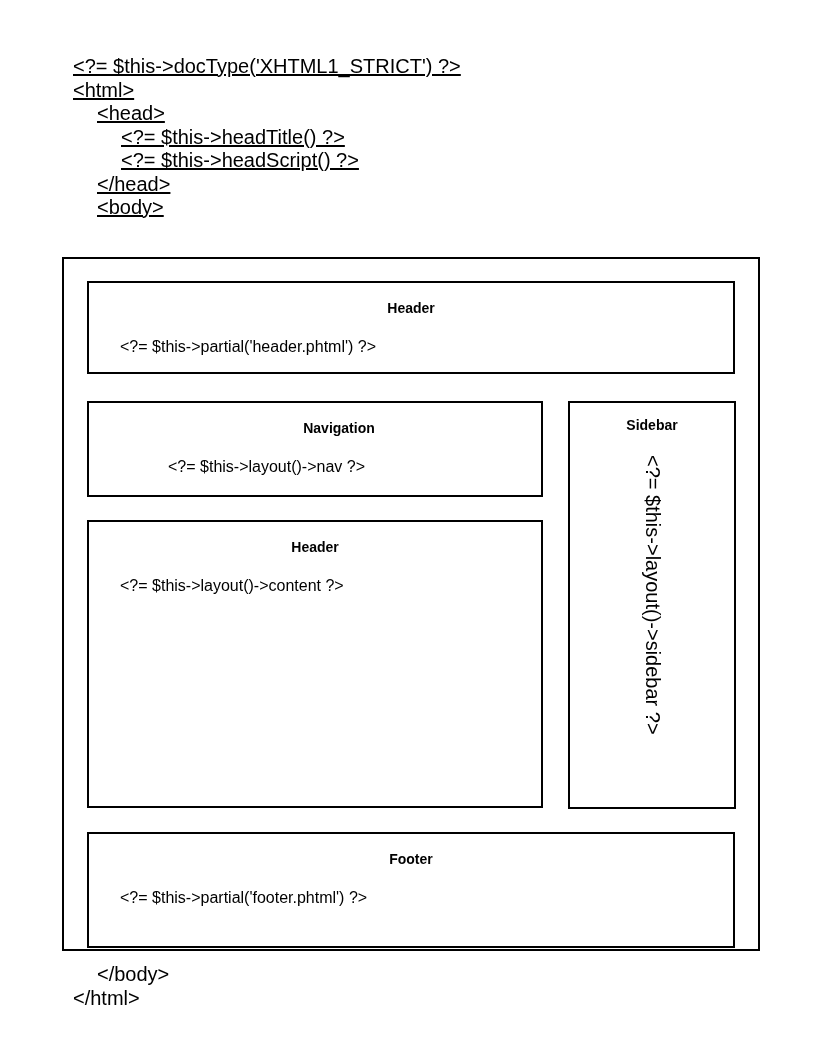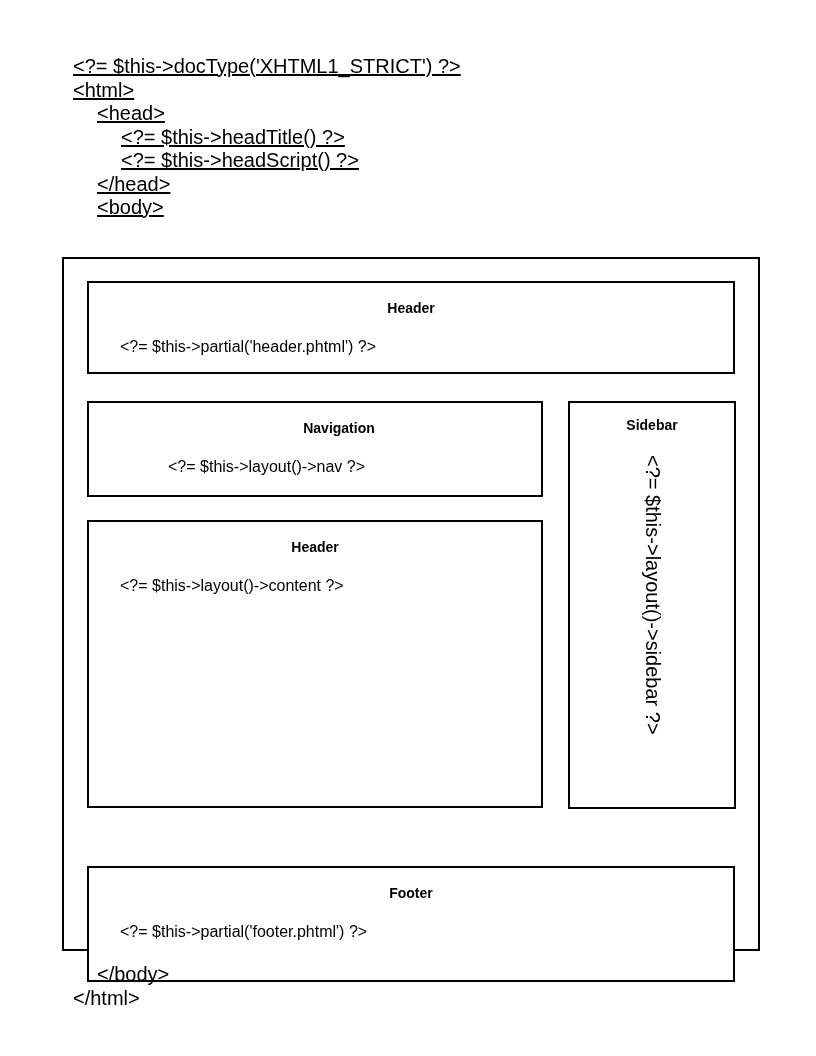--- a/index.html
+++ b/index.html
@@ -31,21 +31,21 @@
     position: absolute;
     border: 2px solid #000000;
     background: #ffffff;
     box-sizing: border-box;
   }
   .outer-box { left: 62px; top: 257px; width: 698px; height: 694px; }
   .header-box     { left: 23px;  top: 22px;  width: 648px; height: 93px; }
   .navigation-box { left: 23px;  top: 142px; width: 456px; height: 96px; padding-left: 48px; }
   .content-box    { left: 23px;  top: 261px; width: 456px; height: 288px; }
   .sidebar-box    { left: 504px; top: 142px; width: 168px; height: 408px; }
-  .footer-box     { left: 23px;  top: 573px; width: 648px; height: 116px; margin-top: 34px; }
+  .footer-box     { left: 23px;  top: 573px; width: 648px; height: 116px; }
 
   .box-title {
     text-align: center;
     font-weight: bold;
     font-size: 14px;
     line-height: 24px;
     margin-top: 13px;
   }
   .box-code {
     font-size: 16px;

